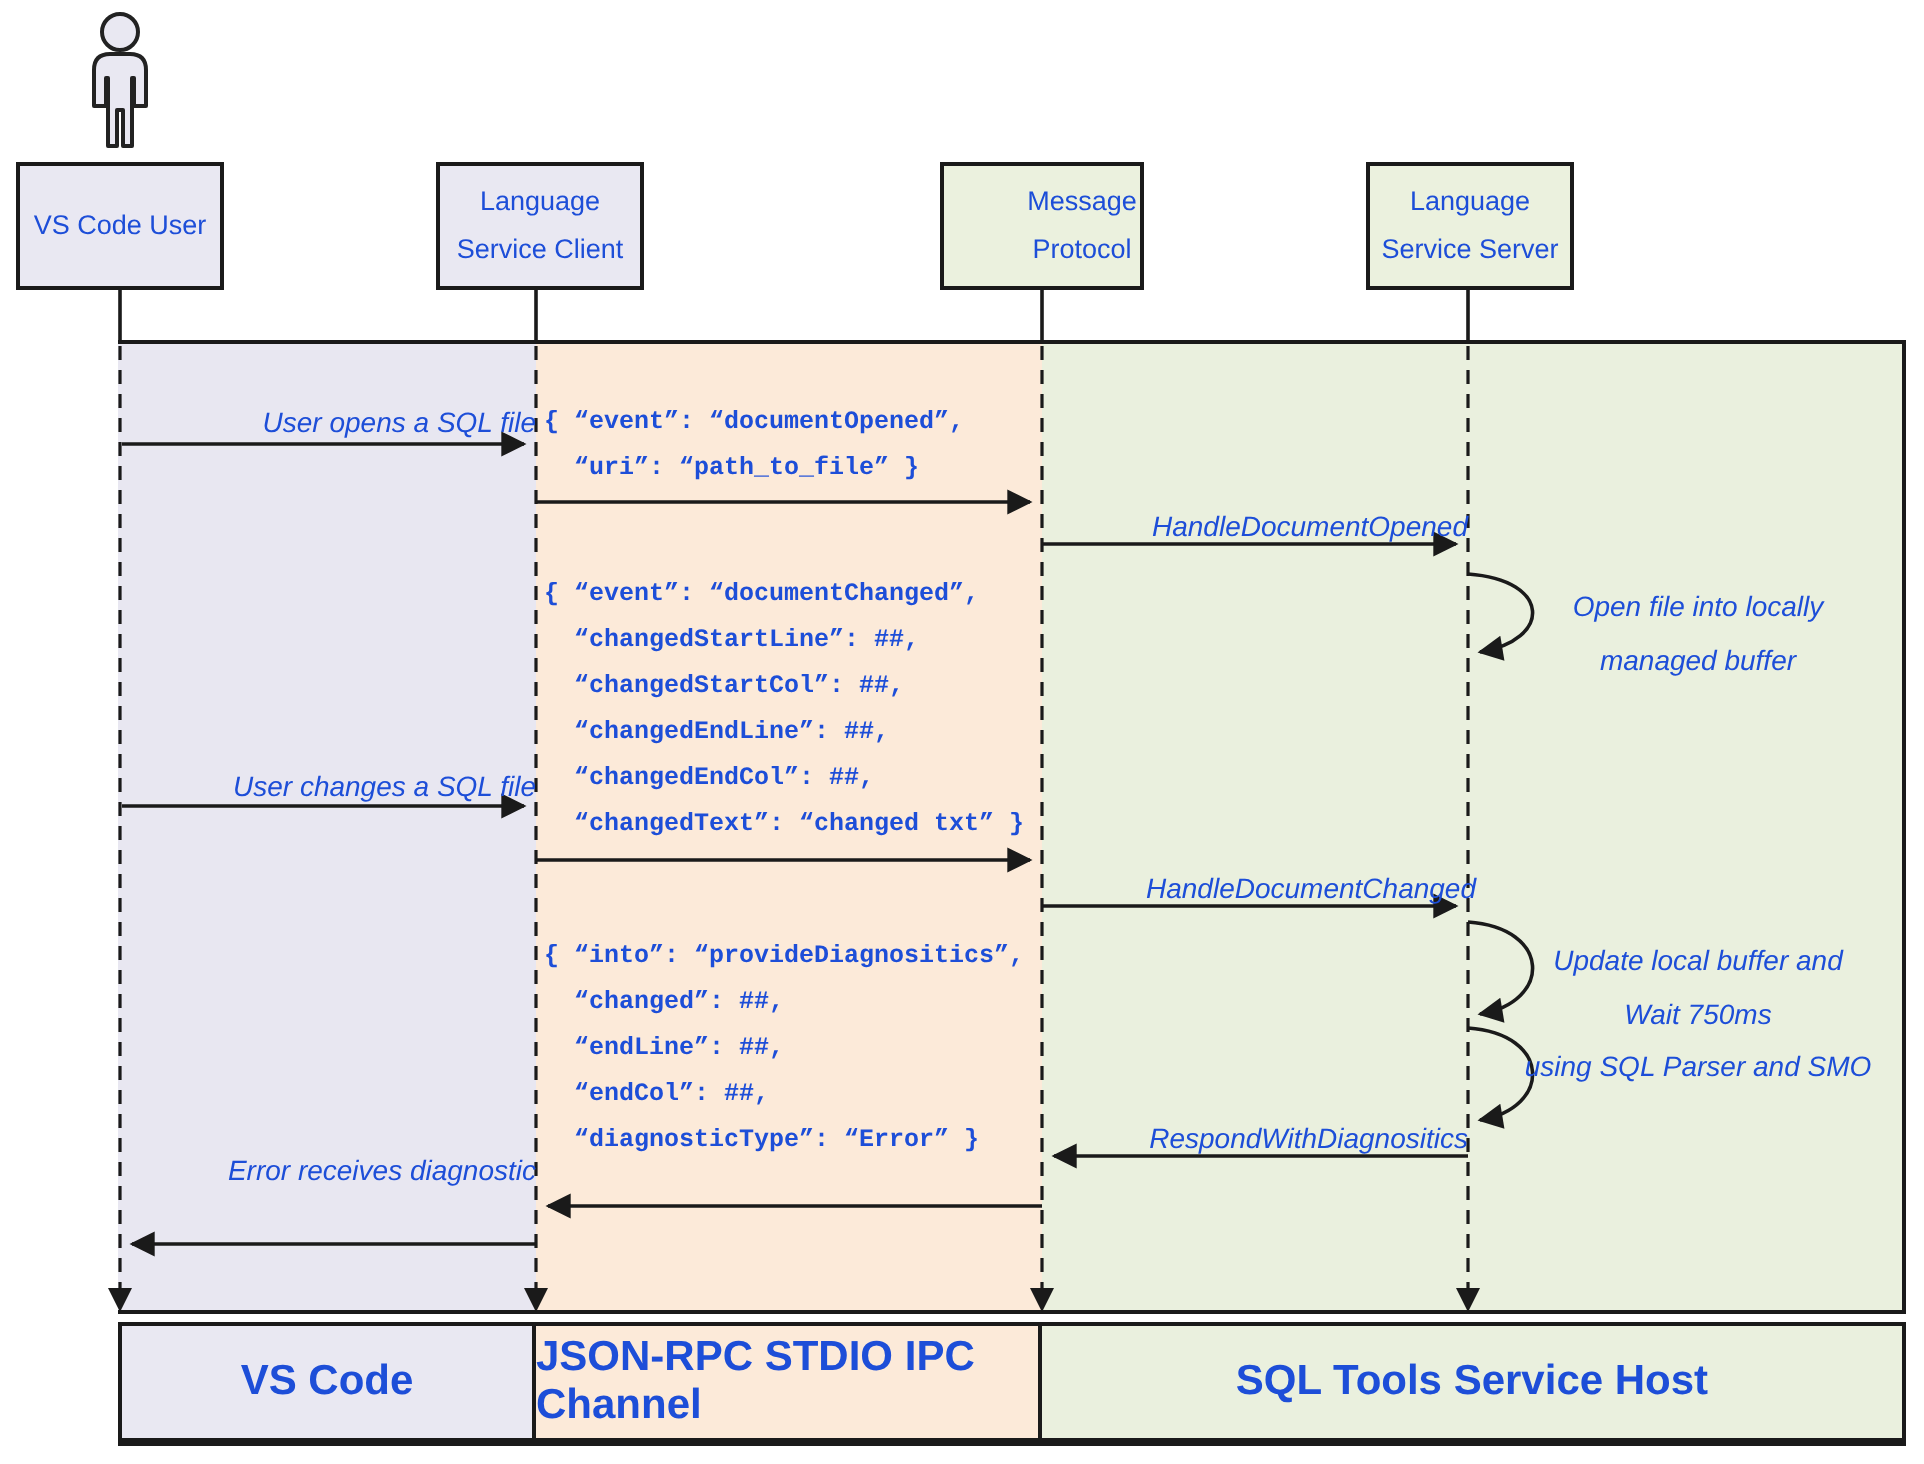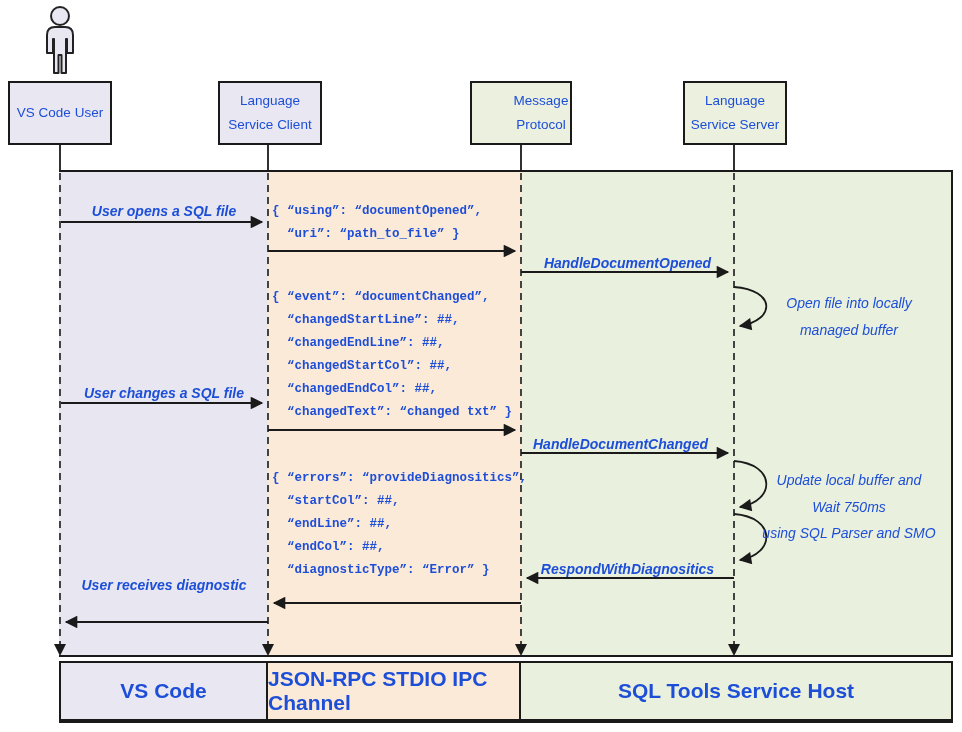--- a/index.html
+++ b/index.html
@@ -25,21 +25,21 @@
   
   .footer-box{position:absolute;top:661px;height:62px;box-sizing:border-box;
               border:2px solid #1a1a1a;border-bottom-width:4px;
               display:flex;align-items:center;justify-content:center;
               font-size:21px;font-weight:bold;z-index:3;}
 
   .overlay{position:absolute;left:0;top:0;z-index:2;}
 
   
   .lbl{position:absolute;z-index:4;font-size:14px;font-style:italic;line-height:16px;white-space:nowrap;}
-  .lbl.center{text-align:center;font-weight:bold;}
+  .lbl.center{text-align:right;}
   .lbl2{line-height:28px;white-space:normal;}
   .note{position:absolute;z-index:4;font-size:14px;font-style:italic;
         line-height:27px;text-align:center;width:210px;}
   .payload{position:absolute;z-index:4;font-family:"Liberation Mono",monospace;
            font-size:12.5px;font-weight:bold;line-height:23px;}
   .pline{white-space:pre;}
   .person{position:absolute;left:37px;top:5px;z-index:3;}
 </style>
 </head>
 <body>
@@ -118,41 +118,41 @@
     <g stroke="#1a1a1a" stroke-width="1.8" fill="none">
       <path d="M734,287 C776,290 776,320 740,326" marker-end="url(#ah)"></path>
       <path d="M734,461 C776,464 776,501 740,507" marker-end="url(#ah)"></path>
       <path d="M734,514 C776,517 776,554 740,560" marker-end="url(#ah)"></path>
     </g>
   </svg>
 
   <div class="lbl center" style="left:60px;top:203px;width:208px;">User opens a SQL file</div>
   <div class="lbl center" style="left:60px;top:385px;width:208px;">User changes a SQL file</div>
   <div class="lbl center lbl2" style="left:60px;top:571px;width:208px;">
-    <div>User receives diagnostic</div>
+    <div>Error receives diagnostic</div>
   </div>
   <div class="lbl center" style="left:521px;top:255px;width:213px;">HandleDocumentOpened</div>
-  <div class="lbl center" style="left:514px;top:436px;width:213px;">HandleDocumentChanged</div>
+  <div class="lbl center" style="left:525px;top:436px;width:213px;">HandleDocumentChanged</div>
   <div class="lbl center" style="left:521px;top:561px;width:213px;">RespondWithDiagnositics</div>
 
   <div class="payload" style="left:272px;top:200px;">
-    <div class="pline">{ “using”: “documentOpened”,</div>
+    <div class="pline">{ “event”: “documentOpened”,</div>
     <div class="pline">  “uri”: “path_to_file” }</div>
   </div>
   <div class="payload" style="left:272px;top:286px;">
     <div class="pline">{ “event”: “documentChanged”,</div>
     <div class="pline">  “changedStartLine”: ##,</div>
+    <div class="pline">  “changedStartCol”: ##,</div>
     <div class="pline">  “changedEndLine”: ##,</div>
-    <div class="pline">  “changedStartCol”: ##,</div>
     <div class="pline">  “changedEndCol”: ##,</div>
     <div class="pline">  “changedText”: “changed txt” }</div>
   </div>
   <div class="payload" style="left:272px;top:467px;">
-    <div class="pline">{ “errors”: “provideDiagnositics”,</div>
-    <div class="pline">  “startCol”: ##,</div>
+    <div class="pline">{ “into”: “provideDiagnositics”,</div>
+    <div class="pline">  “changed”: ##,</div>
     <div class="pline">  “endLine”: ##,</div>
     <div class="pline">  “endCol”: ##,</div>
     <div class="pline">  “diagnosticType”: “Error” }</div>
   </div>
 
   <div class="note" style="left:744px;top:290px;">
     <div>Open file into locally</div>
     <div>managed buffer</div>
   </div>
   <div class="note" style="left:744px;top:467px;">

